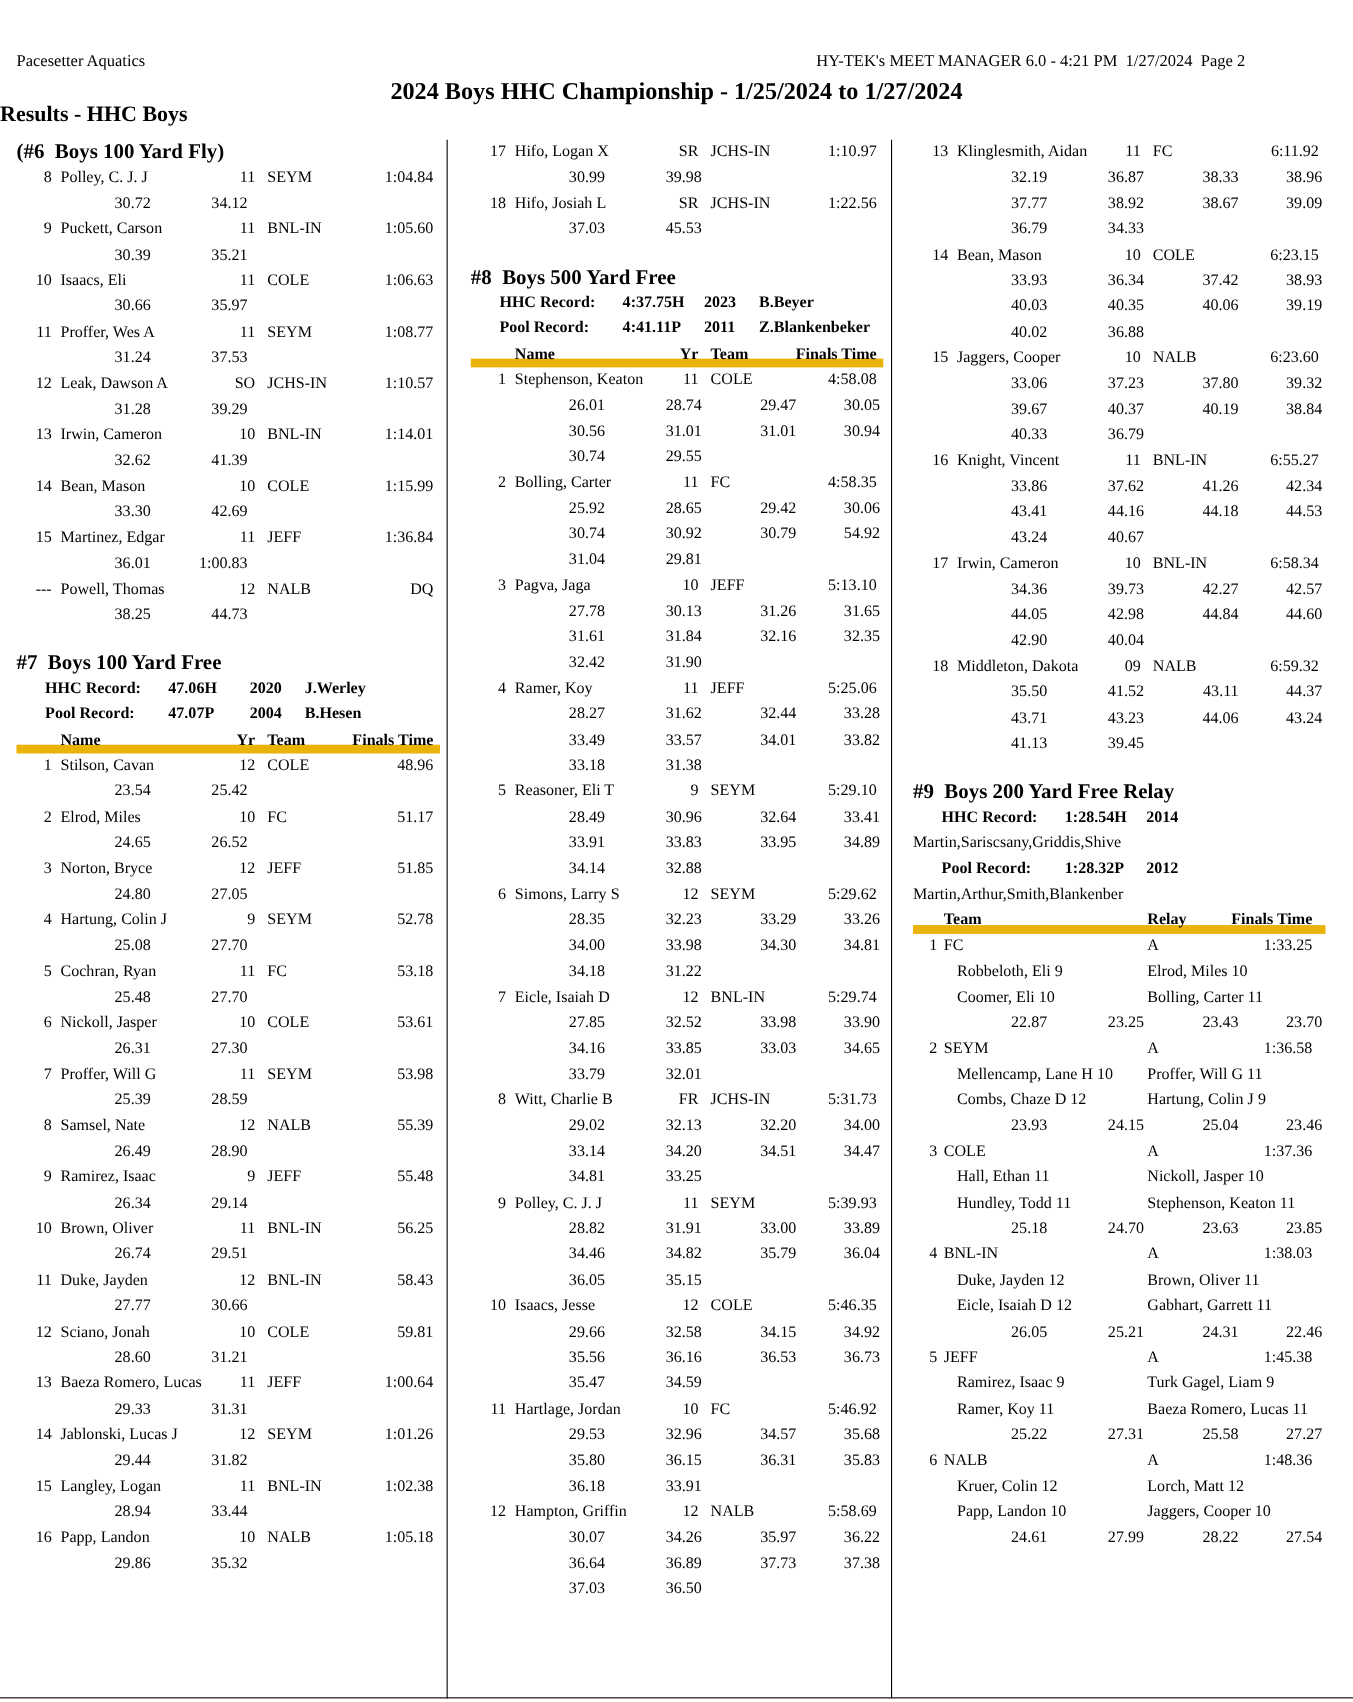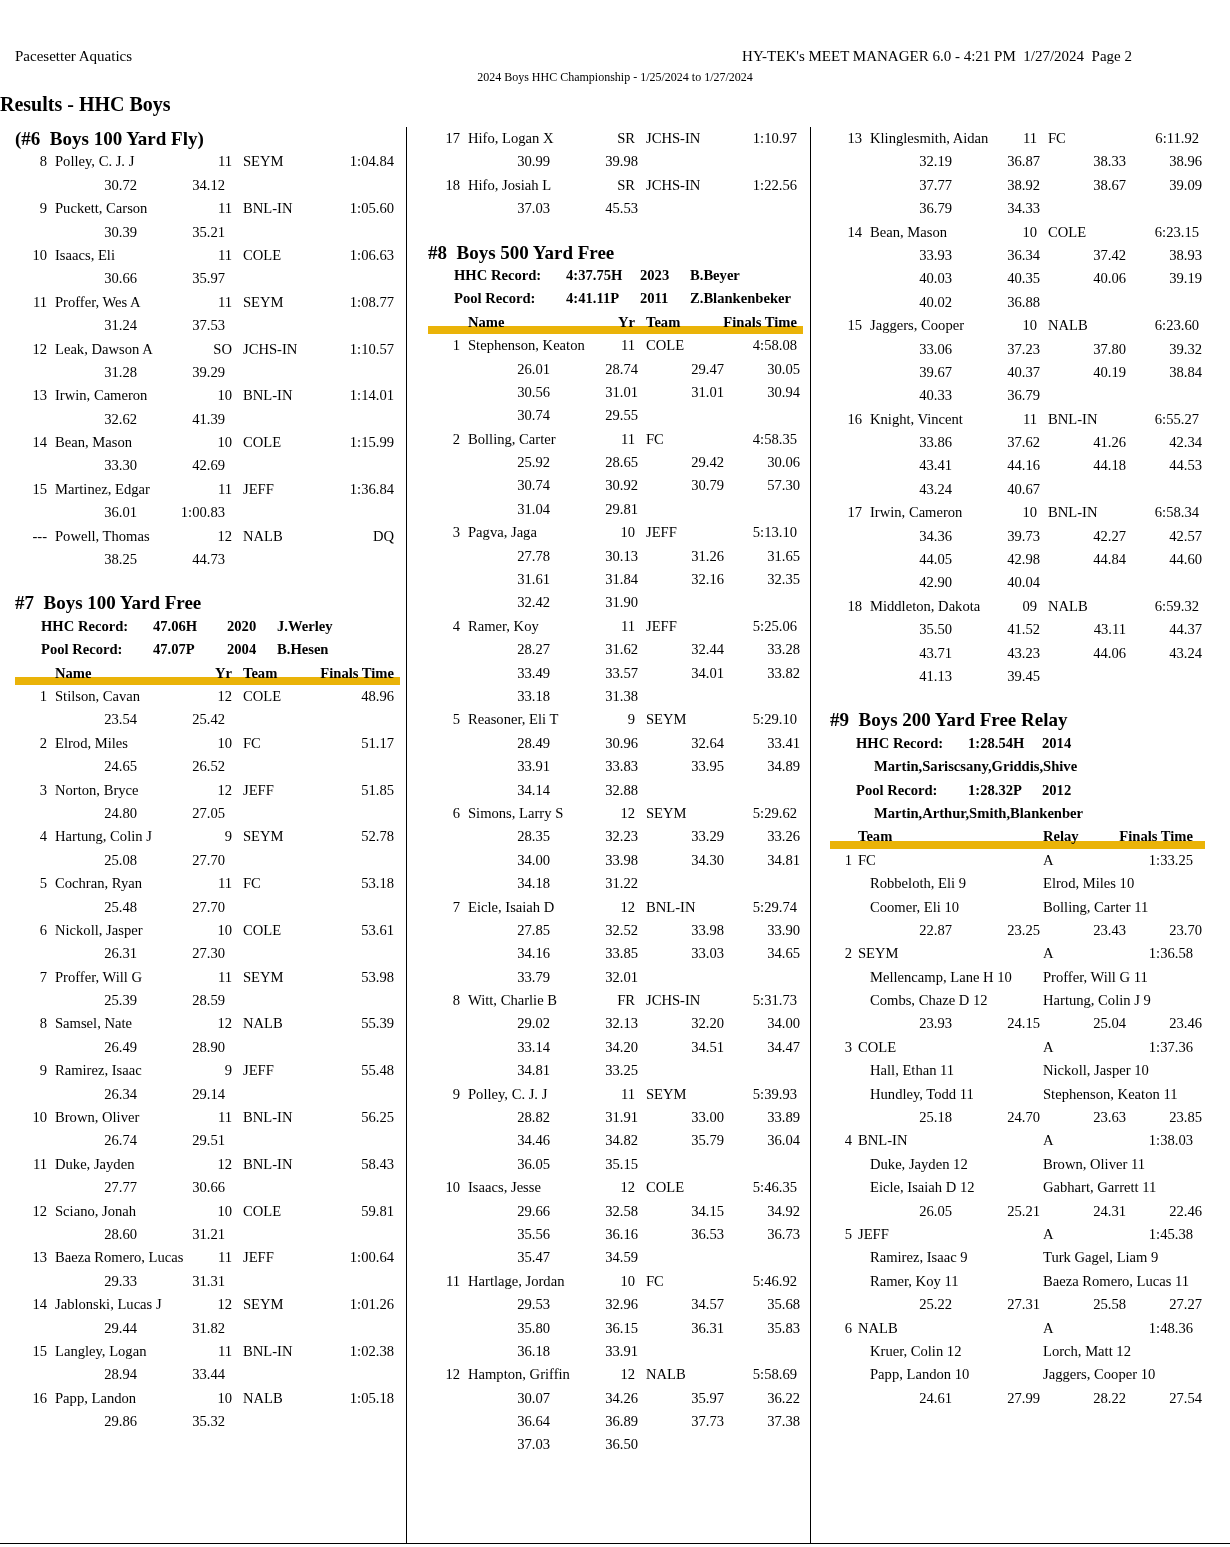--- a/index.html
+++ b/index.html
@@ -5,39 +5,39 @@
   * { box-sizing: border-box; margin: 0; padding: 0; }
   html,body { background:#ffffff; }
   body {
     width: 1230px; height: 1547px; position: relative;
     font-family: "Liberation Serif", serif; color: #000;
     overflow: hidden;
   }
   .page-header { position:absolute; top:48px; left:15px; right:98px;
     display:flex; justify-content:space-between; font-size:15px; white-space:pre; }
   .doc-title { position:absolute; top:70px; left:0; width:100%; text-align:center;
-    font-weight:normal; font-size:12px; white-space:pre; }
+    font-weight:bold; font-size:22px; white-space:pre; }
   .doc-subtitle { position:absolute; top:93px; left:0; width:100%; 
     font-weight:bold; font-size:20px; white-space:pre; }
 
   .col { position:absolute; top:127px; }
   #col1 { left:15px;  width:385px; }
   #col2 { left:428px; width:375px; }
   #col3 { left:830px; width:375px; }
 
   .vline { position:absolute; top:127px; height:1417px; width:1px; background:#000; }
   #v1 { left:406px; } #v2 { left:810px; }
   .hline-bottom { position:absolute; top:1543px; left:0; width:1230px; height:1px; background:#000; }
 
   .row { height:23.4px; line-height:23.4px; font-size:14.6px; white-space:pre; overflow:visible; }
   .event-heading { font-weight:bold; font-size:19px; }
   .col > .event-heading:not(:first-child) { margin-top:20px; }
 
   .record-row { font-weight:bold; display:grid; grid-template-columns:112px 74px 50px 1fr; padding-left:26px; }
-  .holders-line { font-weight:bold;margin-left:44px; }
+  .holders-line { font-weight:normal; }
 
   .result-row { display:grid; grid-template-columns:32px 1fr 40px 78px 90px; }
   .c-place  { text-align:right; }
   .c-name   { padding-left:8px; overflow:hidden; }
   .c-yr     { text-align:right; }
   .c-team   { padding-left:11px; }
   .c-finals { text-align:right; padding-right:6px; }
   .header-row { font-weight:bold; border-bottom:8px solid #eab308; }
 
   .splits-row { display:grid; grid-template-columns:122px 88px 86px 1fr; }
@@ -127,21 +127,21 @@
     <div class="row event-heading">#8  Boys 500 Yard Free</div>
     <div class="row record-row"><span>HHC Record:</span><span>4:37.75H</span><span>2023</span><span>B.Beyer</span></div>
     <div class="row record-row"><span>Pool Record:</span><span>4:41.11P</span><span>2011</span><span>Z.Blankenbeker</span></div>
     <div class="row result-row header-row"><span class="c-place"></span><span class="c-name">Name</span><span class="c-yr">Yr</span><span class="c-team">Team</span><span class="c-finals">Finals Time</span></div>
     <div class="row result-row"><span class="c-place">1</span><span class="c-name">Stephenson, Keaton</span><span class="c-yr">11</span><span class="c-team">COLE</span><span class="c-finals">4:58.08</span></div>
     <div class="row splits-row"><span>26.01</span><span>28.74</span><span>29.47</span><span>30.05</span></div>
     <div class="row splits-row"><span>30.56</span><span>31.01</span><span>31.01</span><span>30.94</span></div>
     <div class="row splits-row"><span>30.74</span><span>29.55</span><span></span><span></span></div>
     <div class="row result-row"><span class="c-place">2</span><span class="c-name">Bolling, Carter</span><span class="c-yr">11</span><span class="c-team">FC</span><span class="c-finals">4:58.35</span></div>
     <div class="row splits-row"><span>25.92</span><span>28.65</span><span>29.42</span><span>30.06</span></div>
-    <div class="row splits-row"><span>30.74</span><span>30.92</span><span>30.79</span><span>57.30</span></div>
+    <div class="row splits-row"><span>30.74</span><span>30.92</span><span>30.79</span><span>54.92</span></div>
     <div class="row splits-row"><span>31.04</span><span>29.81</span><span></span><span></span></div>
     <div class="row result-row"><span class="c-place">3</span><span class="c-name">Pagva, Jaga</span><span class="c-yr">10</span><span class="c-team">JEFF</span><span class="c-finals">5:13.10</span></div>
     <div class="row splits-row"><span>27.78</span><span>30.13</span><span>31.26</span><span>31.65</span></div>
     <div class="row splits-row"><span>31.61</span><span>31.84</span><span>32.16</span><span>32.35</span></div>
     <div class="row splits-row"><span>32.42</span><span>31.90</span><span></span><span></span></div>
     <div class="row result-row"><span class="c-place">4</span><span class="c-name">Ramer, Koy</span><span class="c-yr">11</span><span class="c-team">JEFF</span><span class="c-finals">5:25.06</span></div>
     <div class="row splits-row"><span>28.27</span><span>31.62</span><span>32.44</span><span>33.28</span></div>
     <div class="row splits-row"><span>33.49</span><span>33.57</span><span>34.01</span><span>33.82</span></div>
     <div class="row splits-row"><span>33.18</span><span>31.38</span><span></span><span></span></div>
     <div class="row result-row"><span class="c-place">5</span><span class="c-name">Reasoner, Eli T</span><span class="c-yr">9</span><span class="c-team">SEYM</span><span class="c-finals">5:29.10</span></div>

